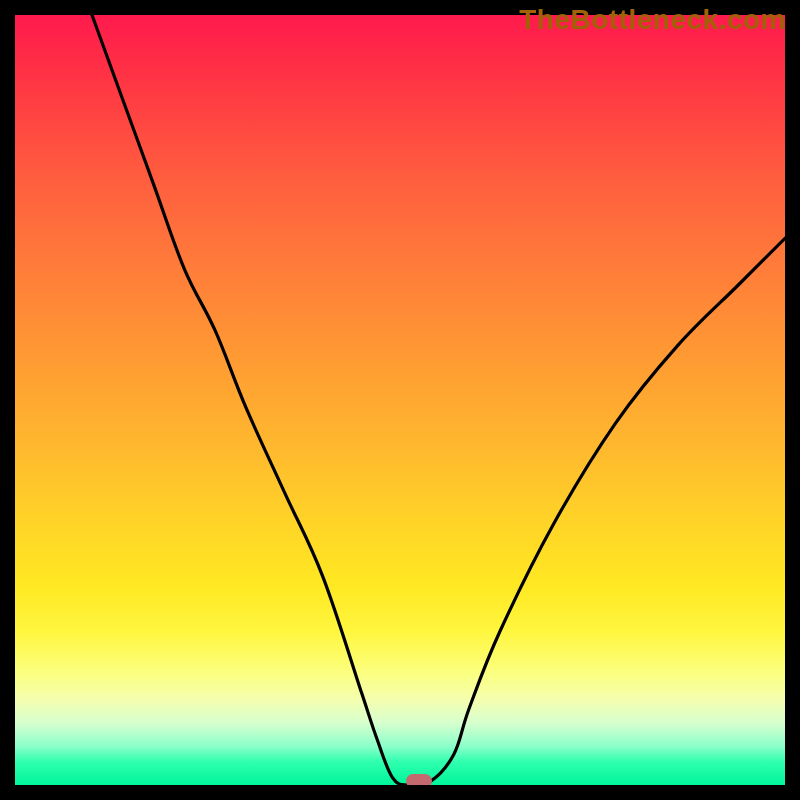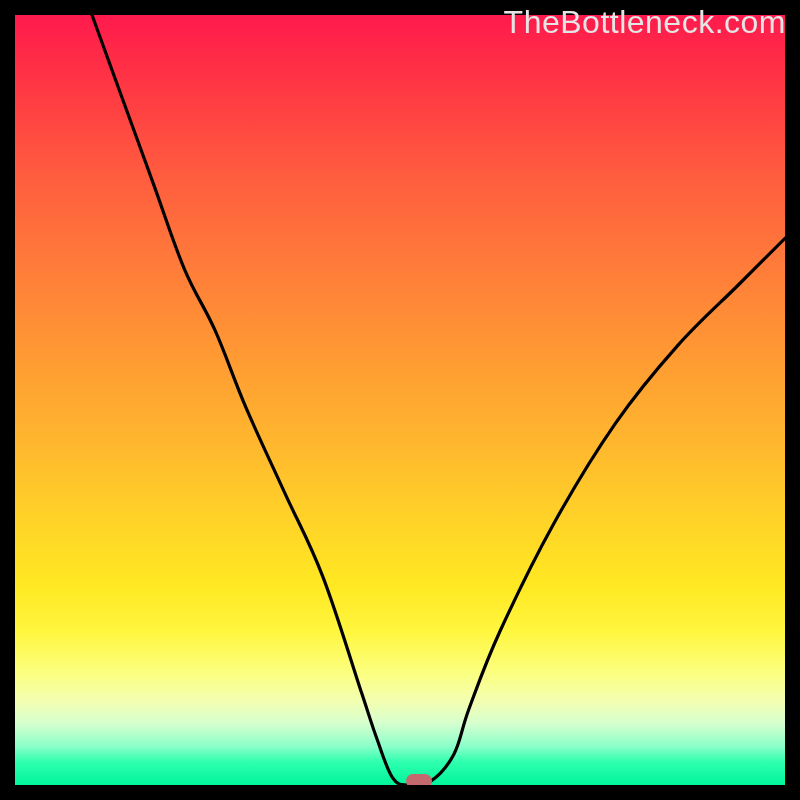--- a/index.html
+++ b/index.html
@@ -14,23 +14,23 @@
   .frame {
     position: relative;
     width: 800px;
     height: 800px;
     background: #000;
   }
   .watermark {
     position: absolute;
     top: 4px;
     right: 14px;
-    color: #e5e5e5;
-    font-size: 32px;
-    font-weight: 400;
+    color: #a16207;
+    font-size: 28px;
+    font-weight: 700;
     letter-spacing: 0.5px;
     z-index: 10;
   }
   .plot-area {
     position: absolute;
     left: 15px;
     top: 15px;
     width: 770px;
     height: 770px;
     overflow: hidden;

